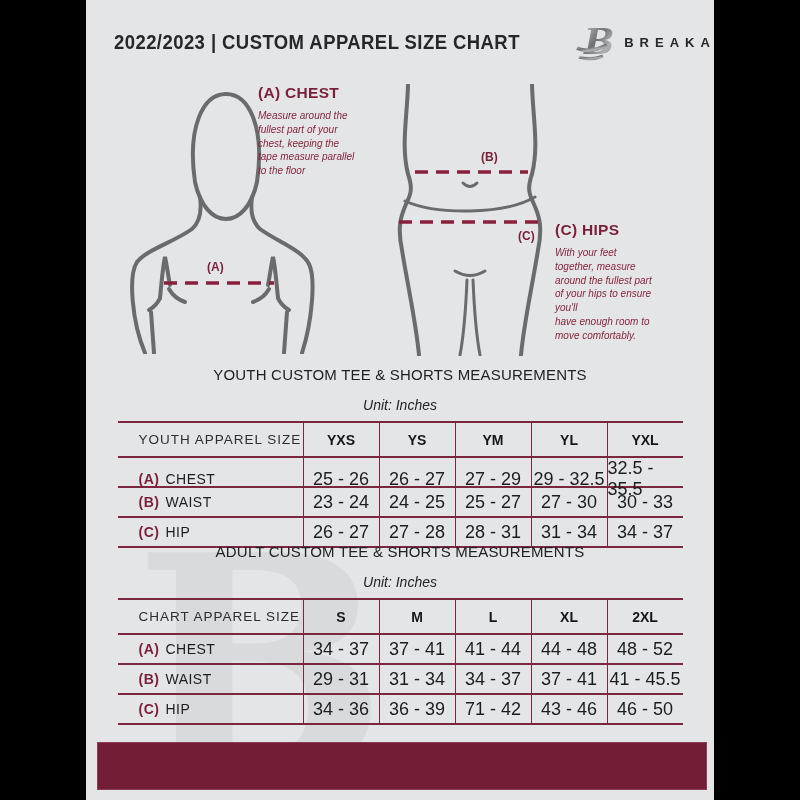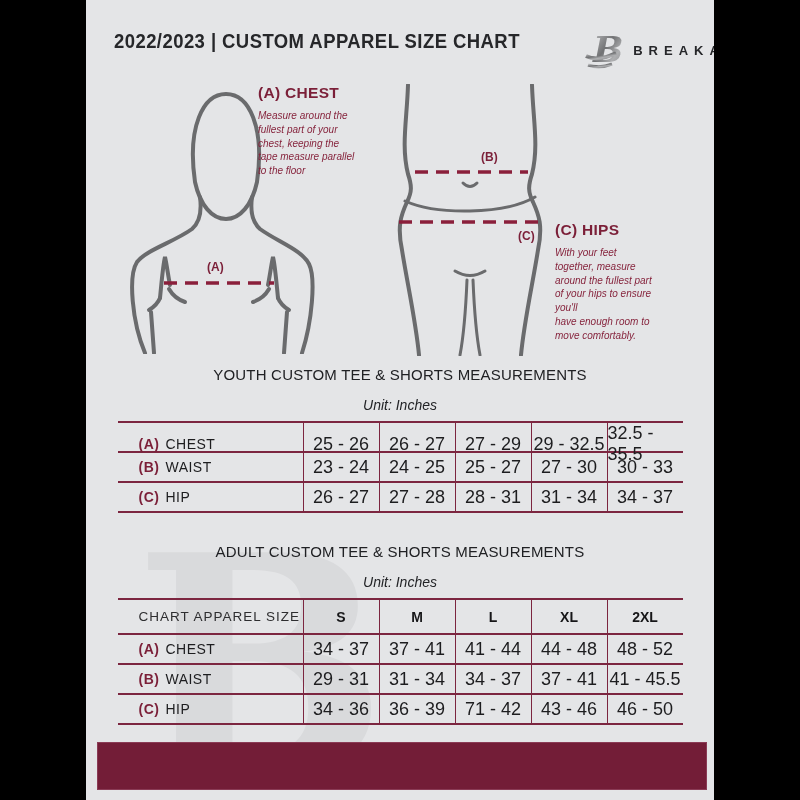--- a/index.html
+++ b/index.html
@@ -7,22 +7,22 @@
     width:800px; height:800px; background:#000;
     font-family:"Liberation Sans", sans-serif;
     position:relative; overflow:hidden;
   }
   .page {
     position:absolute; left:86px; top:0; width:628px; height:800px;
     background:#e4e5e7; overflow:hidden;
   }
   
   .header {
-    position:absolute; top:29px; left:28px; right:22px; height:44px;
-    display:flex; align-items:flex-start; justify-content:space-between; z-index:2;gap:9px;
+    position:absolute; top:20px; left:28px; right:22px; height:44px;
+    display:flex; align-items:center; justify-content:space-between; z-index:2;
   }
   .doc-title {
     font-size:21px; font-weight:bold; color:#26272a; letter-spacing:0.5px;
     transform:scaleX(0.88); transform-origin:left center; white-space:nowrap;
   }
   .brand { display:flex; align-items:center; gap:9px; }
   .brand-name { font-size:13px; font-weight:bold; letter-spacing:6px; color:#26272a; }
   
   svg.fig { position:absolute; z-index:1; }
   .fig1 { left:30px; top:82px; }
@@ -155,20 +155,28 @@
 of your hips to ensure
 you'll
 have enough room to
 move comfortably.</p>
   </div>
 
   <div class="tbl-section tbl-youth">
     <div class="tbl-title">YOUTH CUSTOM TEE &amp; SHORTS MEASUREMENTS</div>
     <div class="tbl-unit">Unit: Inches</div>
     <div class="size-table">
+      <div class="row head">
+        <div class="c sizelabel">YOUTH APPAREL SIZE</div>
+        <div class="c szhead">YXS</div>
+        <div class="c szhead">YS</div>
+        <div class="c szhead">YM</div>
+        <div class="c szhead">YL</div>
+        <div class="c szhead">YXL</div>
+      </div>
       <div class="row data">
         <div class="c rowlabel">
           <span class="rk">(A)</span>
           <span>CHEST</span>
         </div>
         <div class="c">25 - 26</div>
         <div class="c">26 - 27</div>
         <div class="c">27 - 29</div>
         <div class="c">29 - 32.5</div>
         <div class="c">32.5 - 35.5</div>

